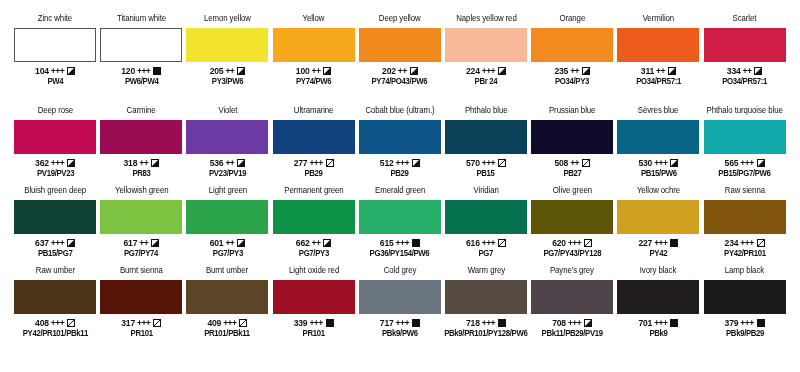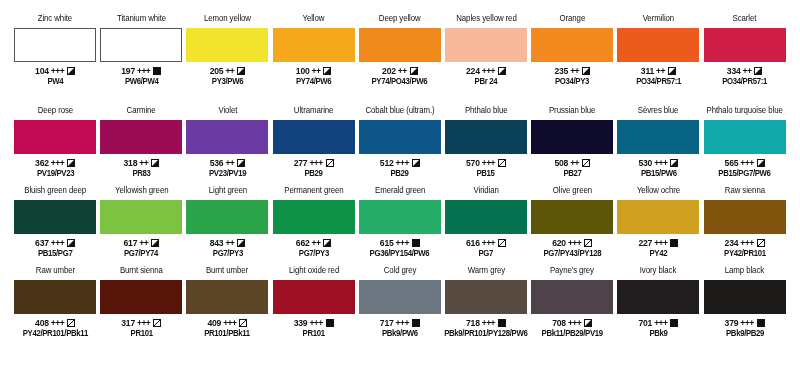--- a/index.html
+++ b/index.html
@@ -115,21 +115,21 @@
               <path d="M8 0 L8 8 L0 8 Z" fill="#111"></path>
             </svg>
           </span>
         </div>
         <div class="pigment">PW4</div>
       </div>
       <div class="cell">
         <div class="swatch-name">Titanium white</div>
         <div class="swatch outlined" style="background: rgb(255, 255, 255);"></div>
         <div class="meta">
-          <span class="code">197</span>
+          <span class="code">120</span>
           <span class="perm">+++</span>
           <span class="opacity-icon">
             <svg width="8" height="8" viewBox="0 0 8 8">
               <rect x="0" y="0" width="8" height="8" fill="#111"></rect>
             </svg>
           </span>
         </div>
         <div class="pigment">PW6/PW4</div>
       </div>
       <div class="cell">
@@ -403,21 +403,21 @@
               <path d="M8 0 L8 8 L0 8 Z" fill="#111"></path>
             </svg>
           </span>
         </div>
         <div class="pigment">PG7/PY74</div>
       </div>
       <div class="cell">
         <div class="swatch-name">Light green</div>
         <div class="swatch" style="background: rgb(43, 163, 74);"></div>
         <div class="meta">
-          <span class="code">843</span>
+          <span class="code">601</span>
           <span class="perm">++</span>
           <span class="opacity-icon">
             <svg width="8" height="8" viewBox="0 0 8 8">
               <rect x="0.5" y="0.5" width="7" height="7" fill="#fff" stroke="#111" stroke-width="1"></rect>
               <path d="M8 0 L8 8 L0 8 Z" fill="#111"></path>
             </svg>
           </span>
         </div>
         <div class="pigment">PG7/PY3</div>
       </div>

